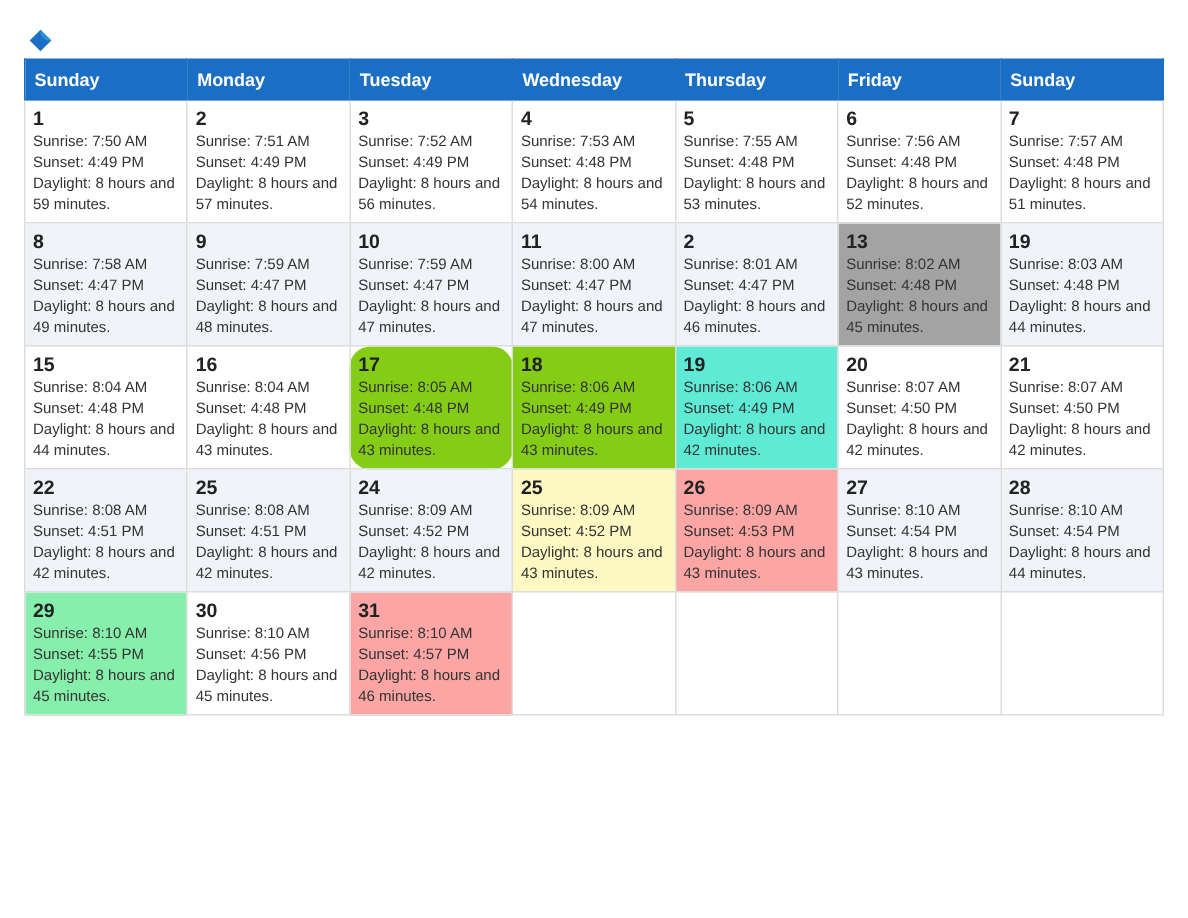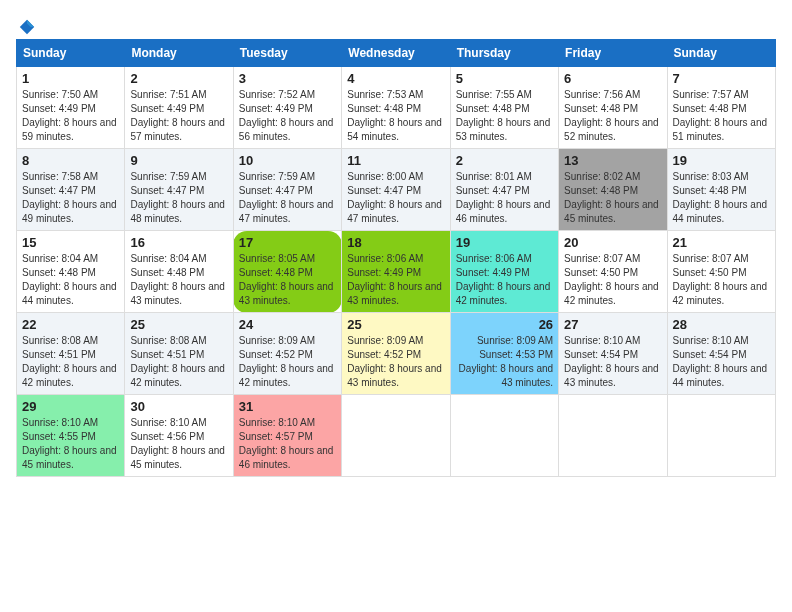--- a/index.html
+++ b/index.html
@@ -238,21 +238,21 @@
             <div class="day-info">Sunrise: 8:08 AM<br>Sunset: 4:51 PM<br>Daylight: 8 hours and 42 minutes.</div>
           </td>
           <td style="background: rgb(240, 244, 248);">
             <span class="day-num">24</span>
             <div class="day-info">Sunrise: 8:09 AM<br>Sunset: 4:52 PM<br>Daylight: 8 hours and 42 minutes.</div>
           </td>
           <td style="background: #fef9c3;">
             <span class="day-num">25</span>
             <div class="day-info">Sunrise: 8:09 AM<br>Sunset: 4:52 PM<br>Daylight: 8 hours and 43 minutes.</div>
           </td>
-          <td style="background: #7dd3fc; text-align: right;">
+          <td style="background: #fca5a5;">
             <span class="day-num">26</span>
             <div class="day-info">Sunrise: 8:09 AM<br>Sunset: 4:53 PM<br>Daylight: 8 hours and 43 minutes.</div>
           </td>
           <td style="background: rgb(240, 244, 248);">
             <span class="day-num">27</span>
             <div class="day-info">Sunrise: 8:10 AM<br>Sunset: 4:54 PM<br>Daylight: 8 hours and 43 minutes.</div>
           </td>
           <td style="background: rgb(240, 244, 248);">
             <span class="day-num">28</span>
             <div class="day-info">Sunrise: 8:10 AM<br>Sunset: 4:54 PM<br>Daylight: 8 hours and 44 minutes.</div>

